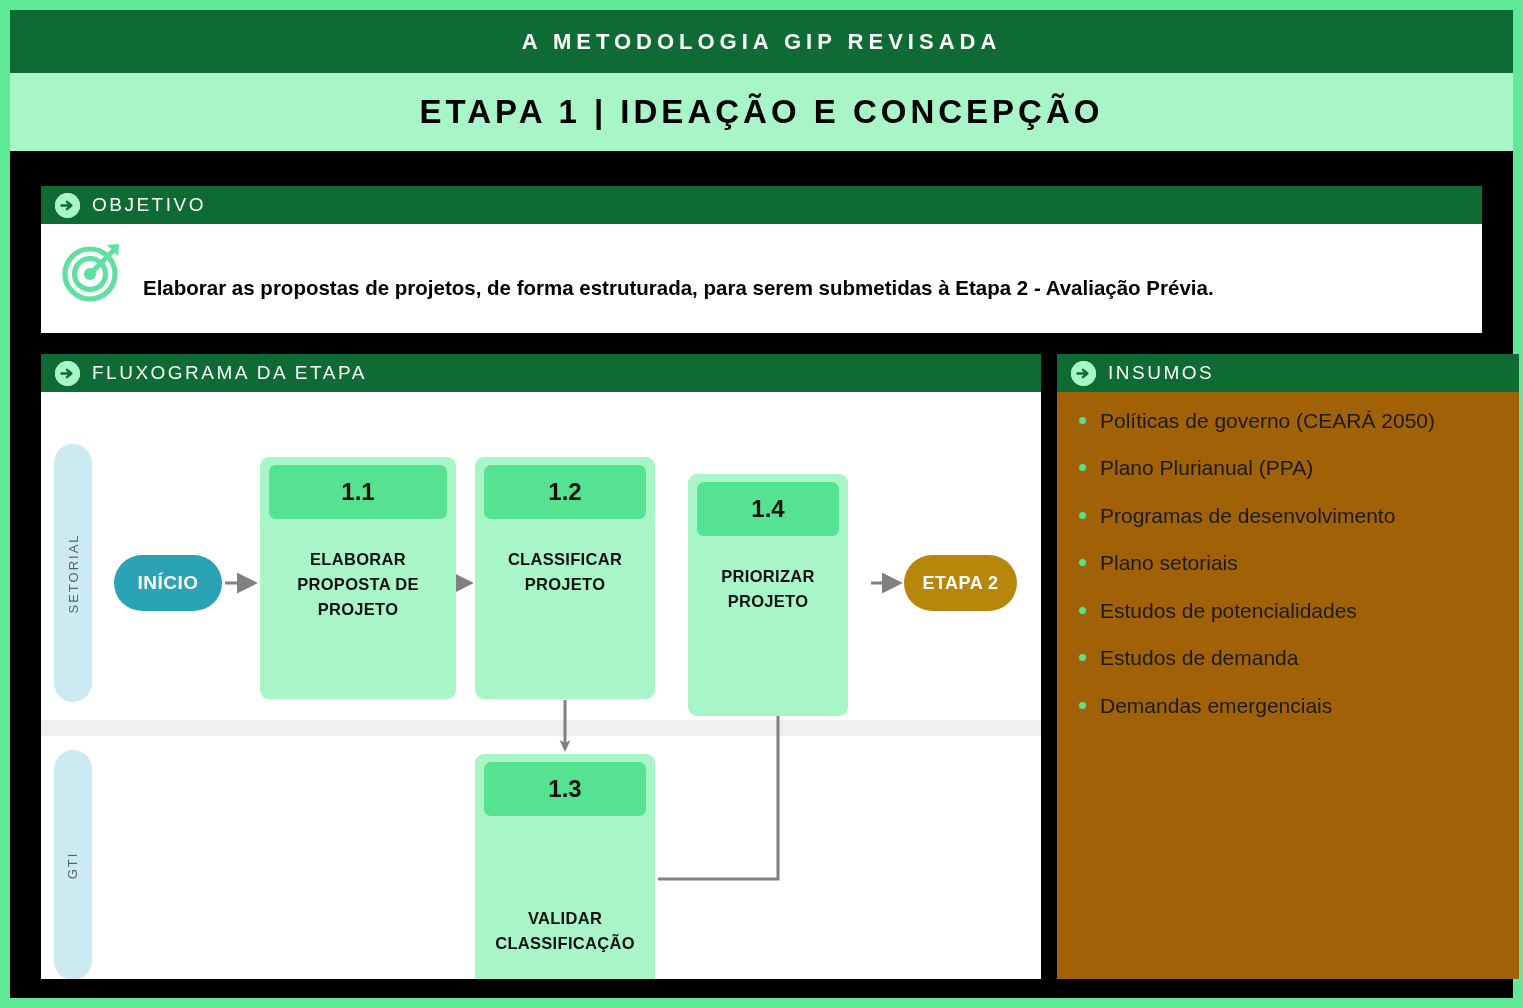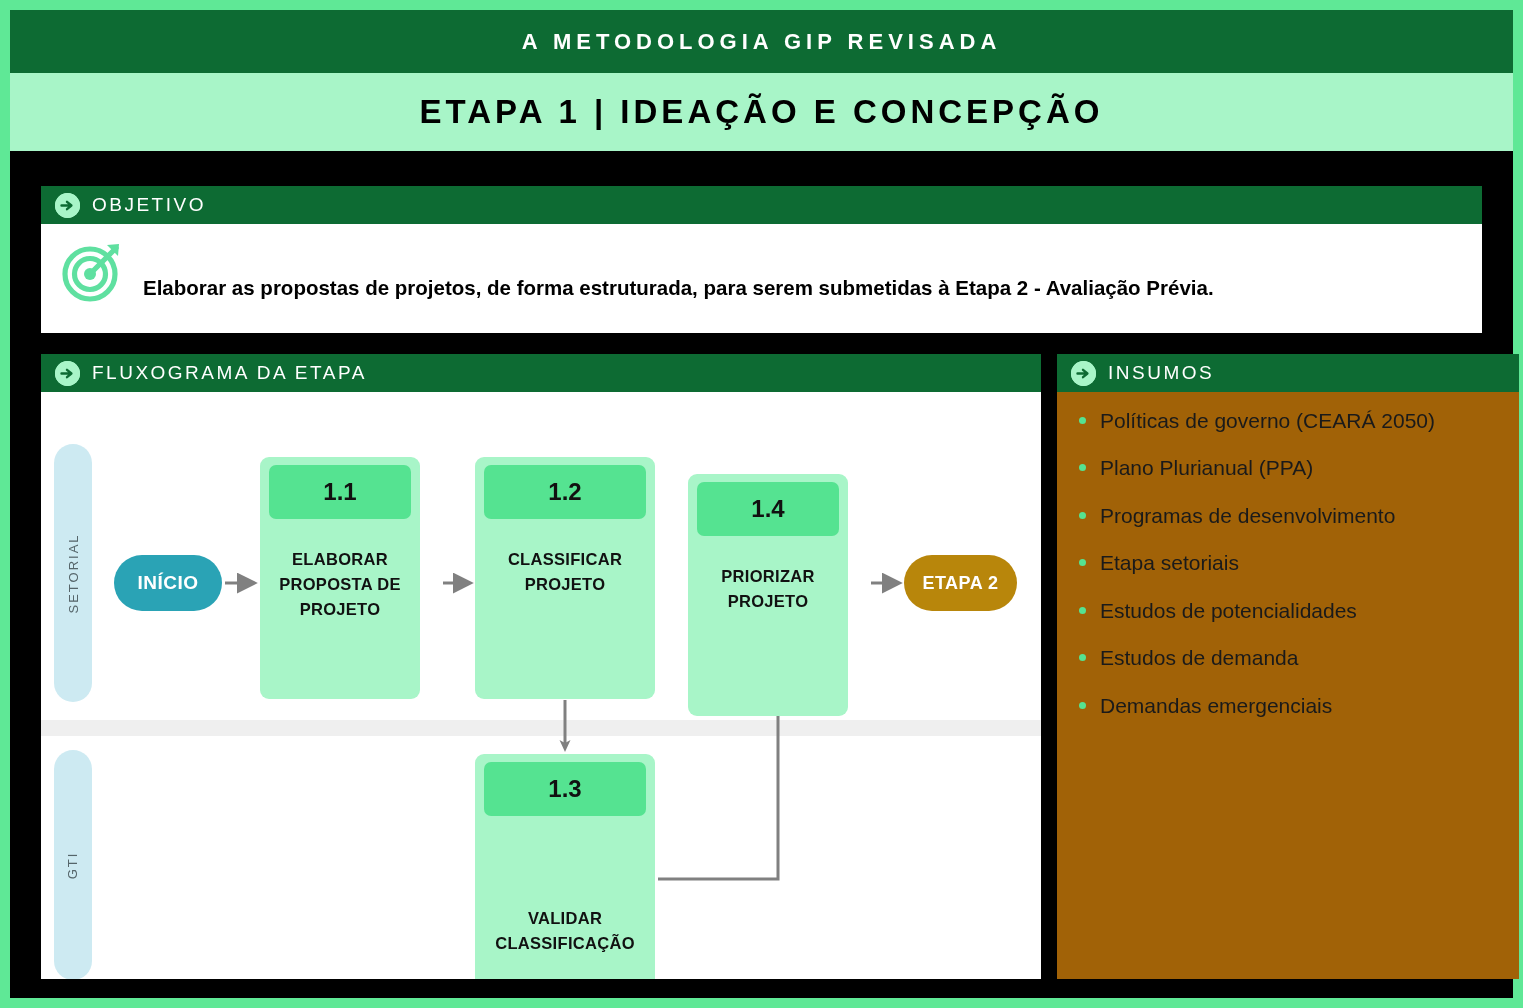--- a/index.html
+++ b/index.html
@@ -169,21 +169,21 @@
     margin-top: 28px;
     text-align: center;
     font-size: 16.5px;
     font-weight: bold;
     color: #111111;
     line-height: 1.5;
     letter-spacing: 0.3px;
     padding: 0 6px;
   }
 
-  #box-11 { left: 219px; top: 65px;  width: 160px; height: 242px; }
+  #box-11 { left: 219px; top: 65px;  width: 196px; height: 242px; }
   #box-12 { left: 434px; top: 65px;  width: 180px; height: 242px; }
   #box-14 { left: 647px; top: 82px;  width: 160px; height: 242px; }
   #box-13 { left: 434px; top: 362px; width: 180px; height: 235px; }
   #box-13 .proc-label { margin-top: 90px; }
 
   
   .terminator {
     position: absolute;
     border-radius: 30px;
     display: flex; align-items: center; justify-content: center;
@@ -372,21 +372,21 @@
         <div class="insumo-item">
           <span class="insumo-bullet"></span>
           <span class="insumo-text">Plano Plurianual (PPA)</span>
         </div>
         <div class="insumo-item">
           <span class="insumo-bullet"></span>
           <span class="insumo-text">Programas de desenvolvimento</span>
         </div>
         <div class="insumo-item">
           <span class="insumo-bullet"></span>
-          <span class="insumo-text">Etapa setoriais</span>
+          <span class="insumo-text">Plano setoriais</span>
         </div>
         <div class="insumo-item">
           <span class="insumo-bullet"></span>
           <span class="insumo-text">Estudos de potencialidades</span>
         </div>
         <div class="insumo-item">
           <span class="insumo-bullet"></span>
           <span class="insumo-text">Estudos de demanda</span>
         </div>
         <div class="insumo-item">

